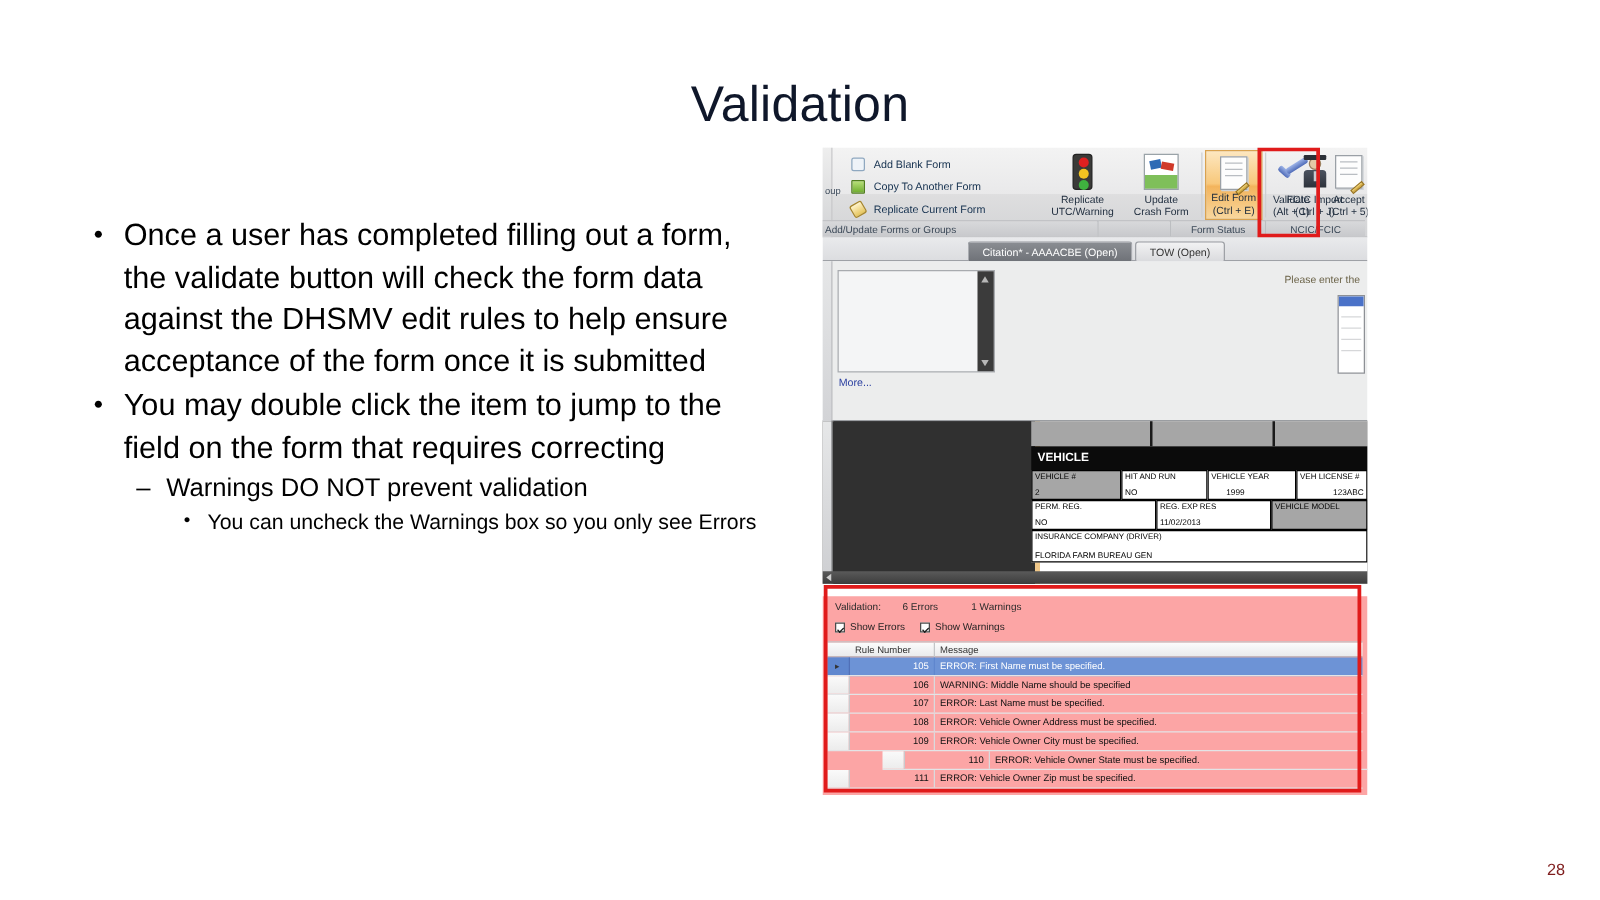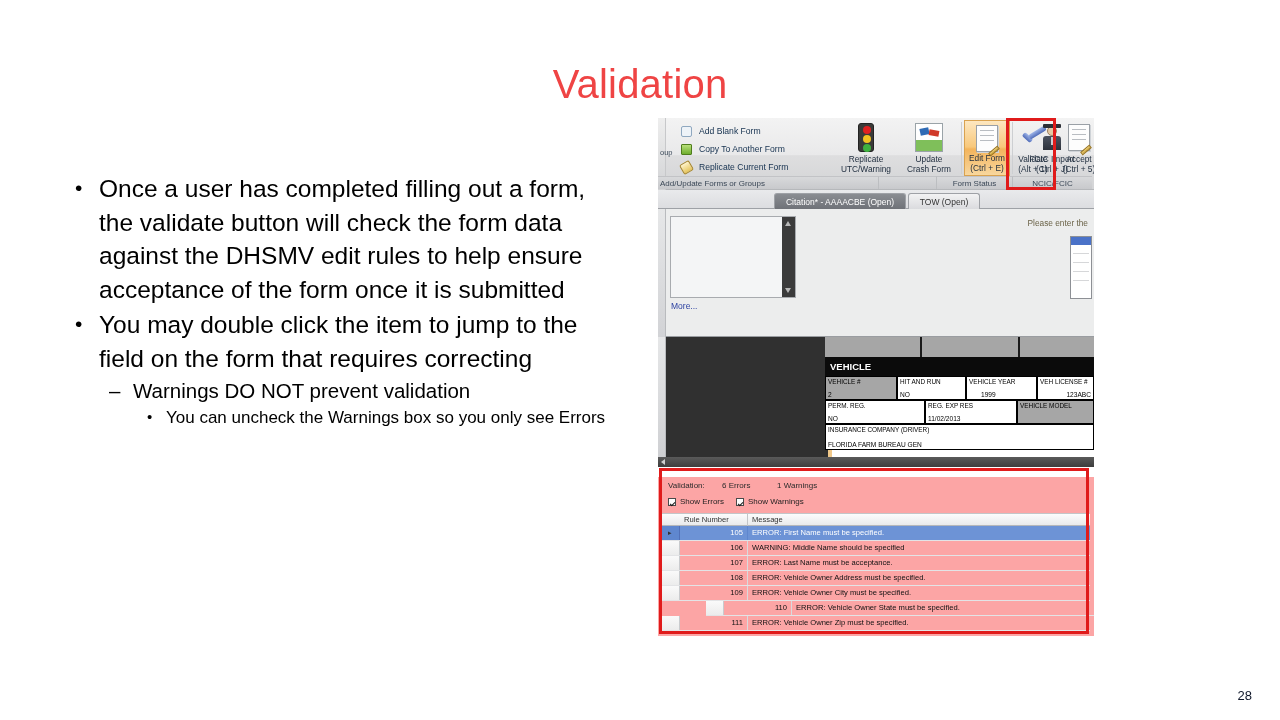--- a/index.html
+++ b/index.html
@@ -9,21 +9,21 @@
     background: #ffffff;
     font-family: "Liberation Sans", sans-serif;
     overflow: hidden;
   }
   .slide { position: relative; width: 1280px; height: 720px; background:#fff; }
 
   
   .slide-title {
     position: absolute; left: 0; top: 62px; width: 1280px;
     text-align: center;
-    font-size: 40px; font-weight: 400; color: #ef4444;
+    font-size: 40px; font-weight: 400; color: #0f172a;
     letter-spacing: .2px;
   }
 
   
   .body-col {
     position: absolute; left: 62px; top: 172px; width: 545px;
   }
   ul.lvl1 { list-style: none; margin: 0; padding: 0; }
   ul.lvl1 > li {
     position: relative;
@@ -51,21 +51,21 @@
     padding-left: 33px;
   }
   ul.lvl3 > li::before {
     content: "•"; position: absolute; left: 14px; top: -1px;
     font-size: 15px; line-height: 23.5px;
   }
 
   
   .page-num {
     position: absolute; right: 28px; bottom: 17px;
-    font-size: 13px; color: #0f172a;
+    font-size: 13px; color: #7f1d1d;
   }
 
   
   .shot {
     position: absolute; left: 658px; top: 118px;
     width: 436px; height: 518px;
     background: #ffffff;
     overflow: hidden;
     font-family: "Liberation Sans", sans-serif;
   }
@@ -597,21 +597,21 @@
           <span class="msg">ERROR: First Name must be specified.</span>
         </div>
         <div class="grow" style="top:28px;">
           <span class="marker"></span>
           <span class="rule">106</span>
           <span class="msg">WARNING: Middle Name should be specified</span>
         </div>
         <div class="grow" style="top:43px;">
           <span class="marker"></span>
           <span class="rule">107</span>
-          <span class="msg">ERROR: Last Name must be acceptance.</span>
+          <span class="msg">ERROR: Last Name must be specified.</span>
         </div>
         <div class="grow" style="top:58px;">
           <span class="marker"></span>
           <span class="rule">108</span>
           <span class="msg">ERROR: Vehicle Owner Address must be specified.</span>
         </div>
         <div class="grow" style="top:73px;">
           <span class="marker"></span>
           <span class="rule">109</span>
           <span class="msg">ERROR: Vehicle Owner City must be specified.</span>

